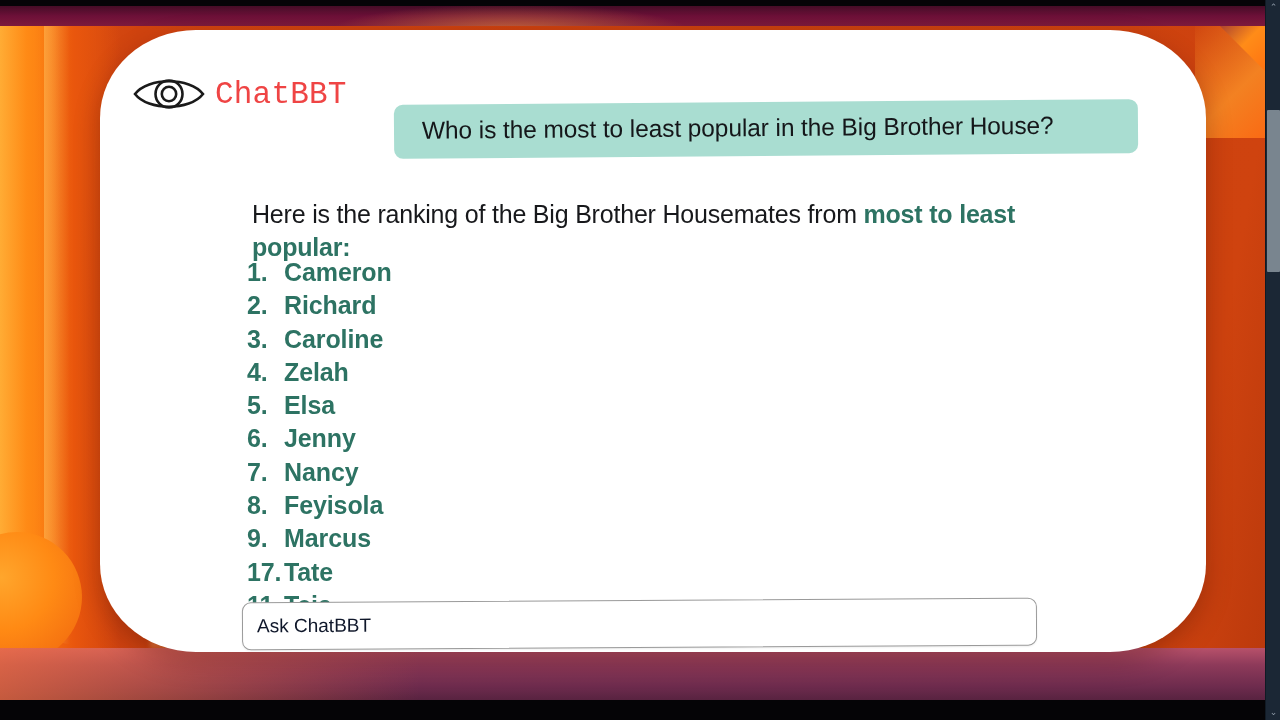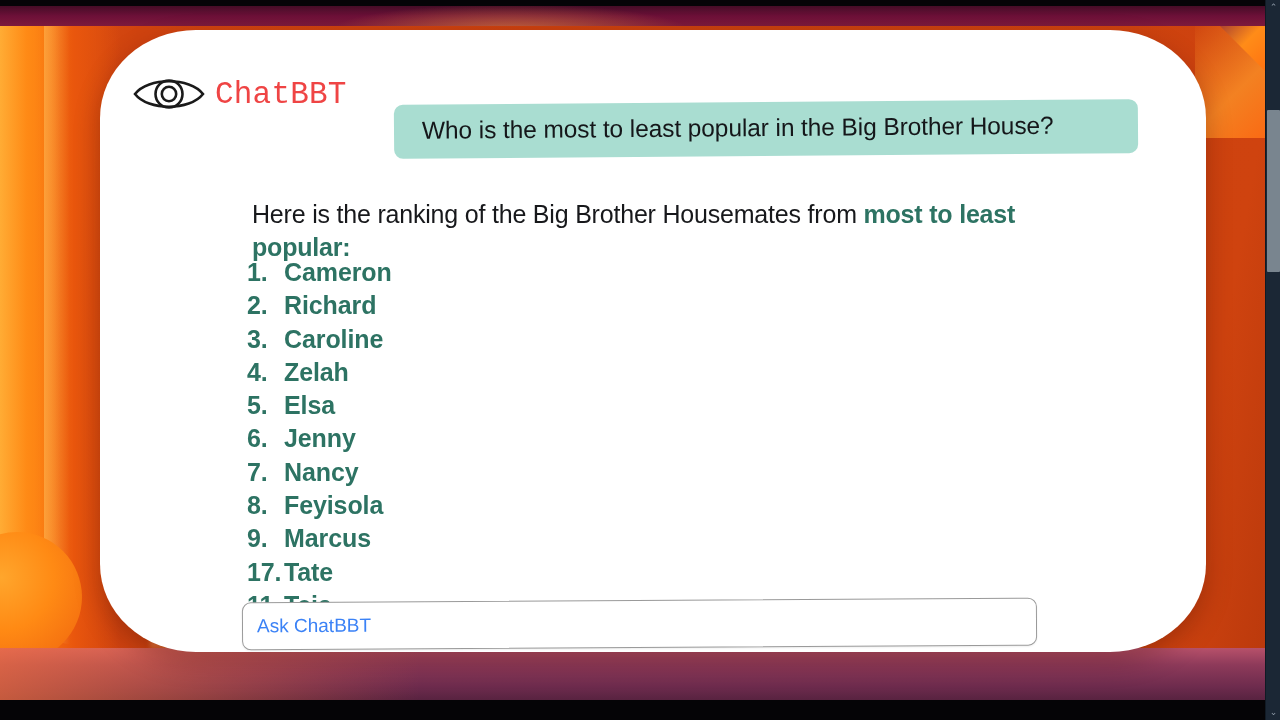--- a/index.html
+++ b/index.html
@@ -178,21 +178,21 @@
     border-radius: 9px;
     background: #ffffff;
     display: flex;
     align-items: center;
     transform: rotate(-0.35deg);
     box-shadow: 0 1px 2px rgba(0,0,0,.07);
   }
   #ask-placeholder {
     margin-left: 14px;
     font-size: 19px;
-    color: #3b82f6;
+    color: #0f172a;
     font-family: "Liberation Sans", sans-serif;
   }
 
   
   #scrollbar {
     position: absolute;
     right: 0; top: 0;
     width: 15px; height: 720px;
     background: #1b2735;
     border-left: 1px solid #101a24;

